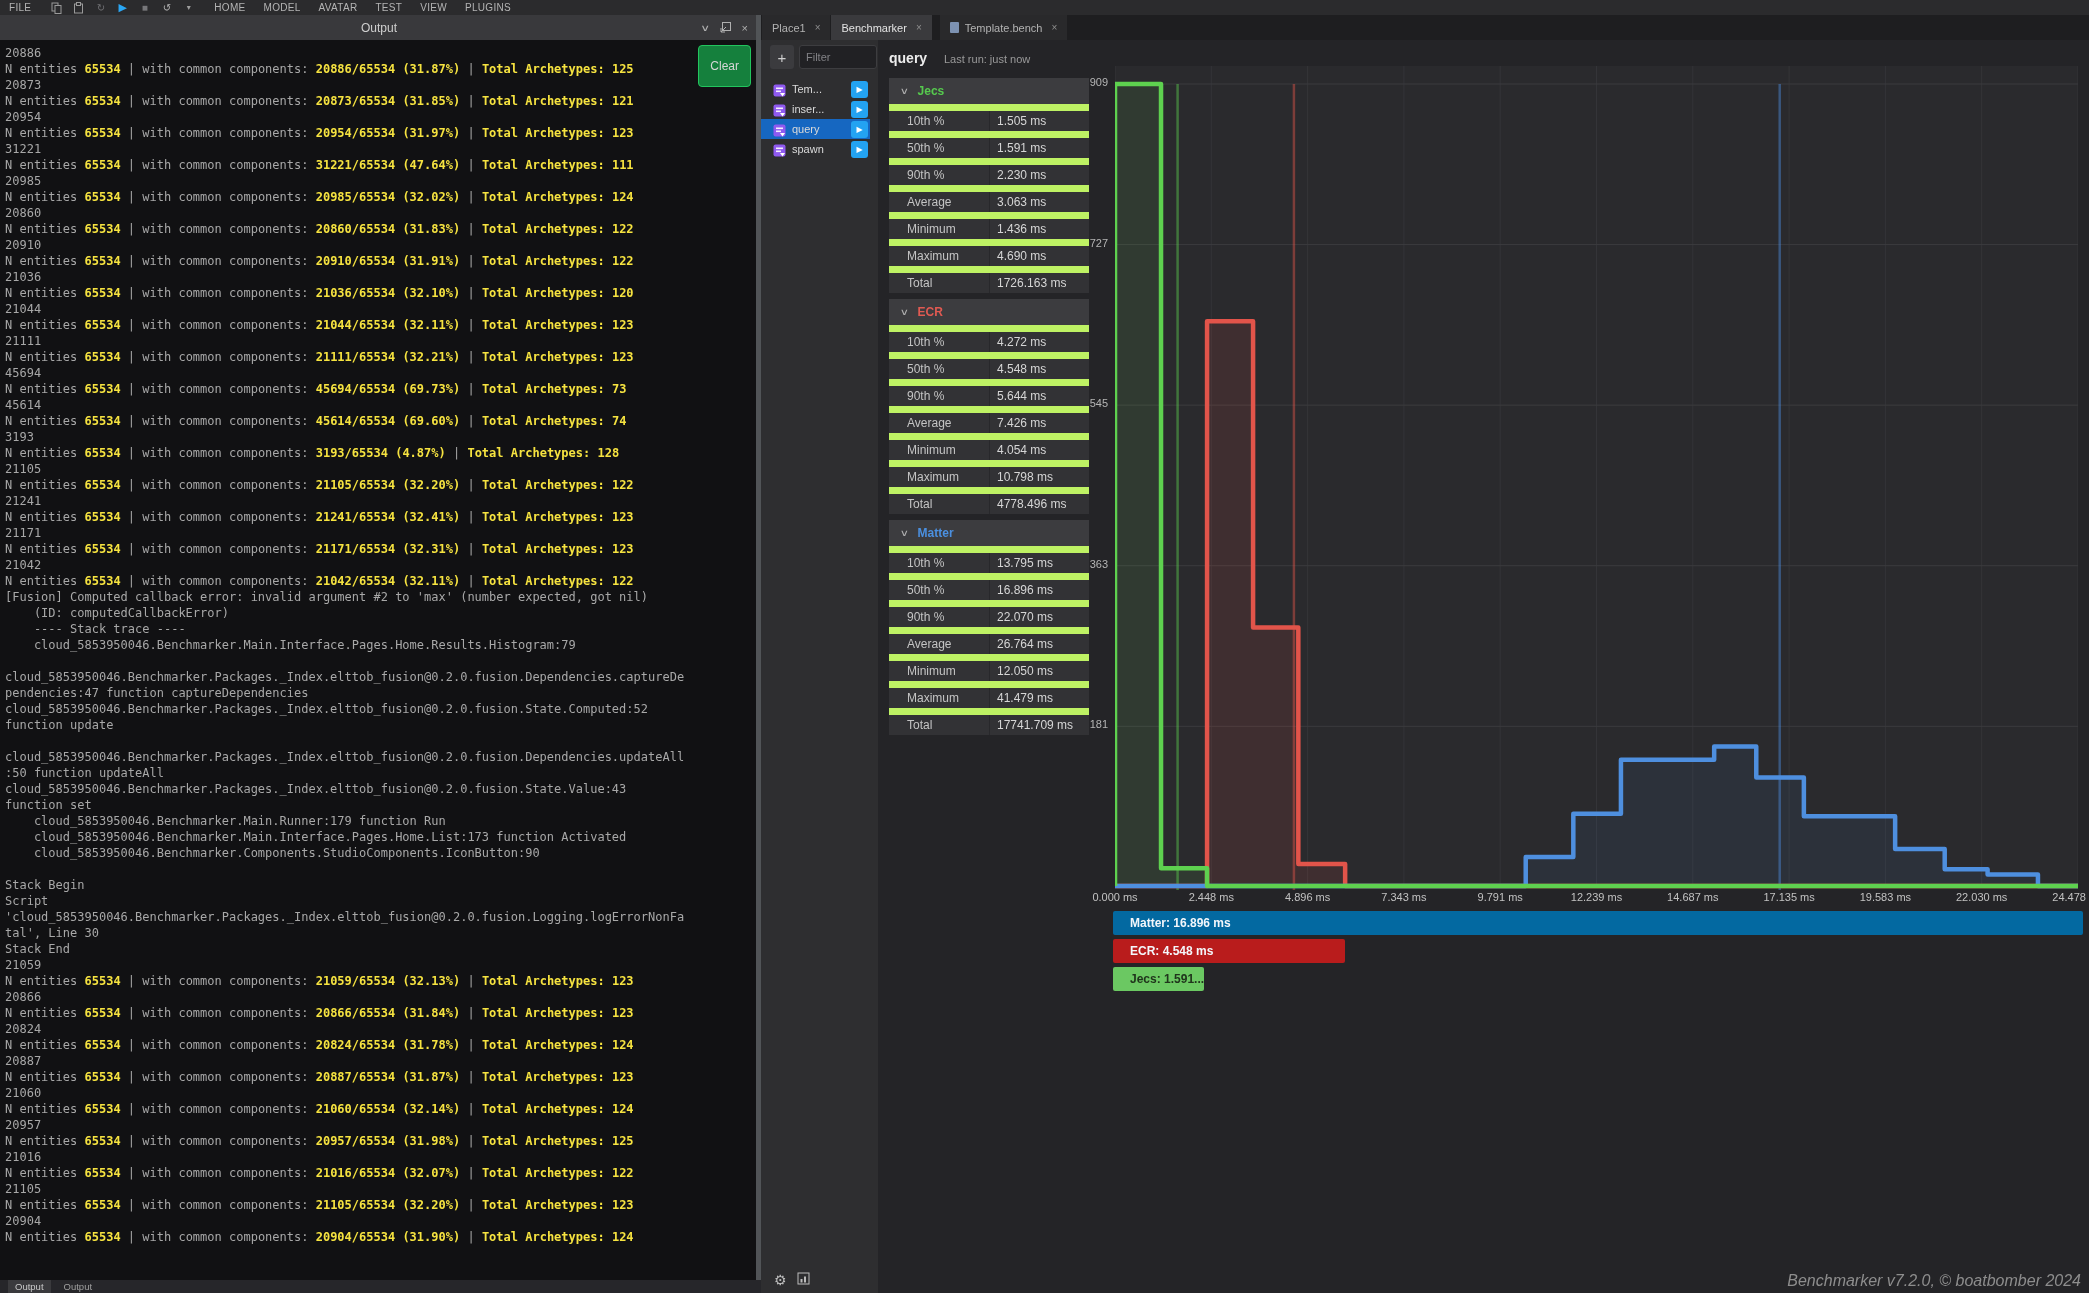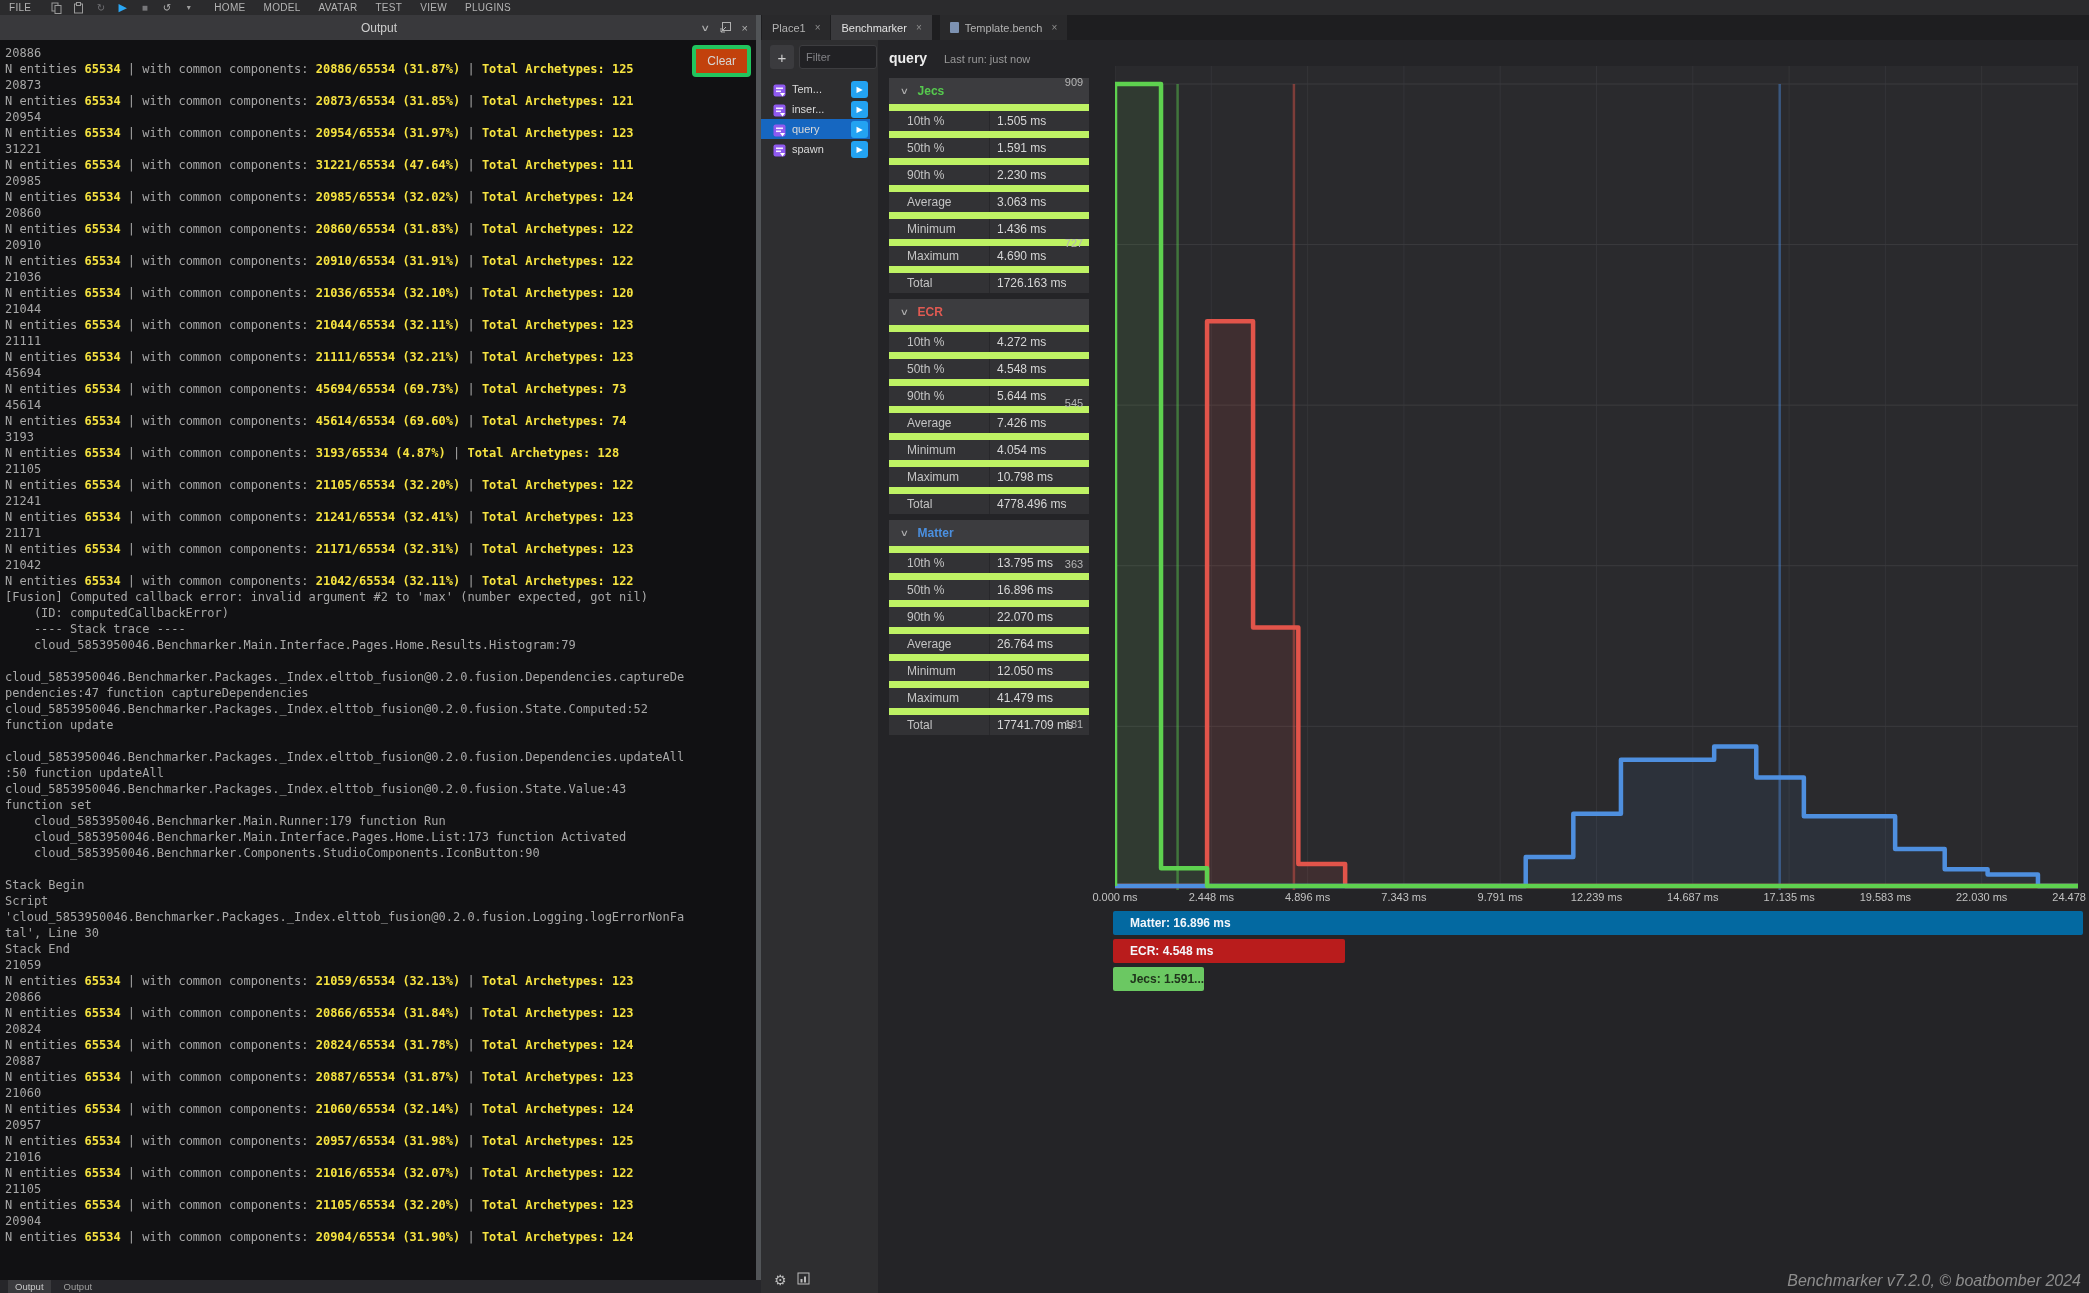--- a/index.html
+++ b/index.html
@@ -17,21 +17,21 @@
   
   #outHeader{left:0;top:15px;width:758px;height:25px;background:#39393c;}
   #outTitle{left:0;top:0;width:758px;height:25px;display:flex;align-items:center;justify-content:center;
             color:#cfcfcf;font-size:12px;}
   #outHeaderIcons{right:10px;top:0;height:25px;display:flex;align-items:center;gap:11px;color:#b0b0b0;}
   #console{left:0;top:40px;width:758px;height:1240px;background:#111113;overflow:hidden;}
   #logLines{padding:5px 0 0 5px;}
   .cl{white-space:pre;line-height:16px;font-size:12px;font-family:"DejaVu Sans Mono",monospace;color:#a8a8a8;}
   .cy{color:#f6e340;font-weight:bold;}
   .cg{color:#a8a8a8;}
-  #clearBtn{right:7px;top:5px;height:24px;padding:0 11px;background:#c2410c;border:4px solid #22c55e;
+  #clearBtn{right:7px;top:5px;height:24px;padding:8px 11px;background:#15803d;border:1px solid #22c55e;
             border-radius:4px;color:#d6d6d6;font-size:12px;display:flex;align-items:center;cursor:pointer;}
   #splitter{left:756px;top:15px;width:5px;height:1278px;background:#515457;}
   #bottomStrip{left:0;top:1280px;width:756px;height:13px;background:#26262a;display:flex;align-items:center;gap:6px;padding-left:8px;}
   .btab{font-size:9.5px;color:#9f9f9f;padding:0 7px;line-height:13px;}
   .btab.on{background:#3a3a3d;color:#c9c9c9;}
 
   
   #tabstrip{left:761px;top:15px;width:1411px;height:25px;background:#1e1e20;display:flex;align-items:flex-end;}
   .tab{height:25px;display:flex;align-items:center;padding:0 10px;background:#29292b;color:#b2b2b2;
        font-size:11px;margin-left:1px;cursor:pointer;}
@@ -63,21 +63,21 @@
   .sgroup{margin-bottom:6px;}
   .sghead{height:26px;background:#3c3c3f;display:flex;align-items:center;cursor:pointer;}
   .sghead .chev{margin-left:12px;font-size:9px;color:#b0b0b0;transform:scaleX(1.4);}
   .sghead .gname{margin-left:10px;font-size:12px;font-weight:bold;}
   .srow{height:20px;display:flex;align-items:center;background:#323235;border-top:7px solid #bef264;font-size:12px;}
   .slabel{width:101px;box-sizing:border-box;padding-left:18px;color:#c4c4c4;border-right:1px solid #28282b;
           height:100%;display:flex;align-items:center;}
   .svalue{padding-left:7px;color:#d6d6d6;}
 
   
-  #ylabels div{position:absolute;width:68px;text-align:center;font-size:11px;color:#b5b5b5;}
+  #ylabels div{position:absolute;width:68px;text-align:right;font-size:11px;color:#b5b5b5;}
   #xlabels div{position:absolute;width:72px;text-align:center;font-size:11px;color:#c2c2c2;top:891px;}
   .legbar{position:absolute;left:1113px;height:24px;border-radius:2px;display:flex;align-items:center;
           overflow:hidden;white-space:nowrap;}
   .legbar span{margin-left:17px;font-size:12px;font-weight:bold;}
   #footer{right:8px;top:1272px;font-size:16px;font-style:italic;color:#8d8d8d;}
 </style>
 </head>
 <body>
 
 <div id="menubar" class="abs">

